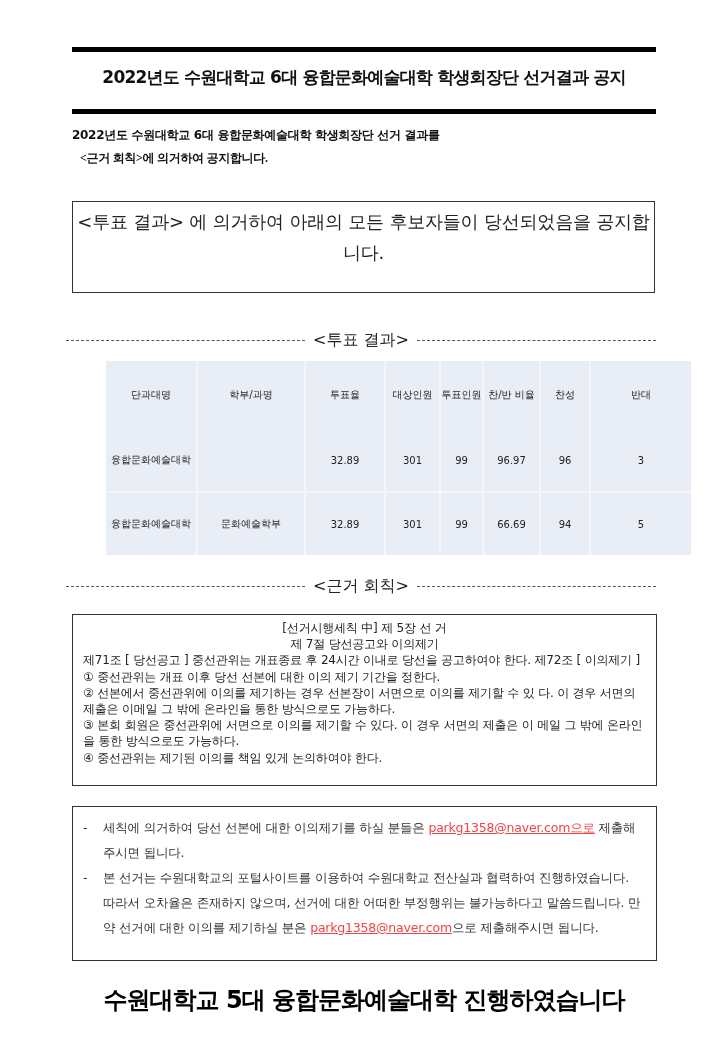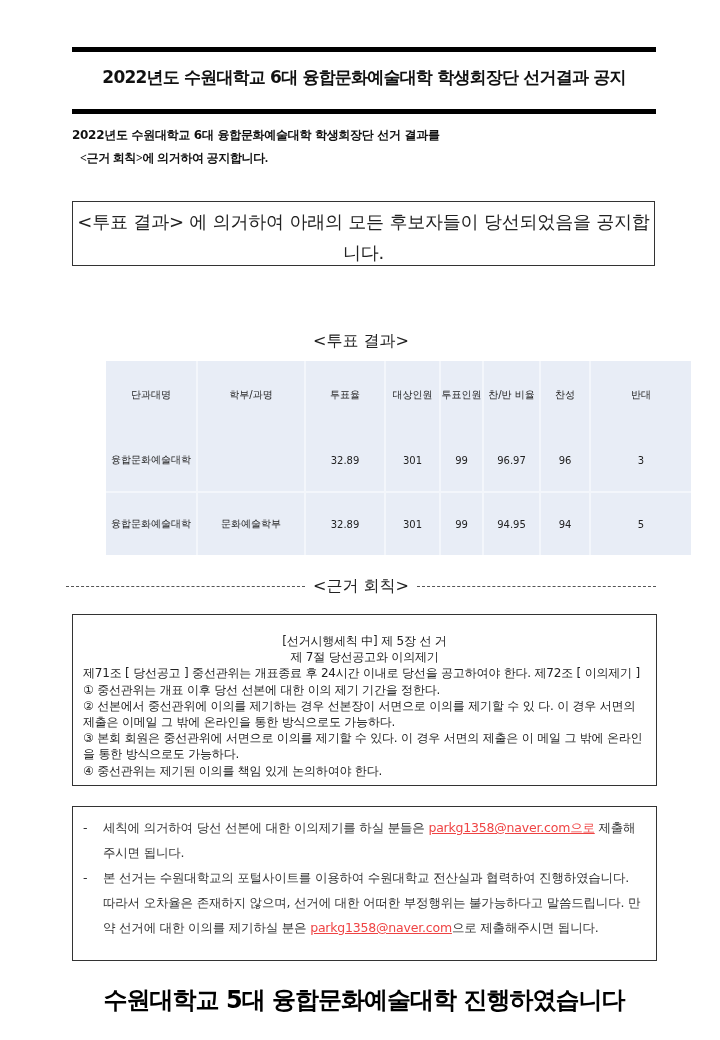--- a/index.html
+++ b/index.html
@@ -10,42 +10,42 @@
     .rule.top { top: 47px; }
     .rule.bottom { top: 109px; }
 
     .main-title { position: absolute; left: 72px; width: 584px; top: 66px; text-align: center;
       font-size: 17px; font-weight: bold; letter-spacing: -0.8px; }
 
     .intro { position: absolute; left: 72px; top: 124px; width: 580px; font-size: 12px;
       font-weight: bold; line-height: 23px; letter-spacing: -0.3px; }
     .intro .l2 { padding-left: 8px; display: block; font-family: Liberation Serif, serif; }
 
-    .notice-box { position: absolute; left: 72px; top: 201px; width: 583px; height: 65px;
+    .notice-box { position: absolute; left: 72px; top: 201px; width: 583px; height: 92px;
       border: 1px solid #333; box-sizing: border-box; text-align: center; font-size: 18px;
       line-height: 31px; padding-top: 4px; letter-spacing: -0.2px; color: #222; }
 
     .section-divider { position: absolute; left: 66px; width: 590px; height: 20px; display: flex;
       align-items: center; }
     .section-divider .dash { flex: 1; height: 0; border-top: 1px dashed #555; }
     .section-divider .label { padding: 0 8px; font-size: 16px; color: #222; white-space: nowrap; }
-    .divider-vote { top: 330px; flex-direction: column; }
+    .divider-vote { top: 330px; }
     .divider-rules { top: 576px; }
 
     .result-table { position: absolute; left: 70px; top: 361px; border-collapse: separate;
       border-spacing: 0; font-size: 10px; color: #222; padding-left: 36px; }
     .result-table td, .result-table th { background: #e8edf6; text-align: center; font-weight: normal;
       border-right: 2px solid #f3f6fb; border-bottom: 2px solid #f3f6fb; padding: 0; }
     .result-table tr > :last-child { border-right: none; }
     .result-table tr:last-child > * { border-bottom: none; }
     .result-table th { height: 68px; }
     .result-table td { height: 62px; }
 
     .rules-box { position: absolute; left: 72px; top: 614px; width: 585px; height: 172px;
-      border: 1px solid #333; box-sizing: border-box; padding: 18px 10px; font-size: 12px;
+      border: 1px solid #333; box-sizing: border-box; padding: 5px 10px; font-size: 12px;
       line-height: 16.2px; color: #222; letter-spacing: -0.2px; }
     .rules-box .center { text-align: center; display: block; }
 
     .info-box { position: absolute; left: 72px; top: 806px; width: 585px; height: 155px;
       border: 1px solid #333; box-sizing: border-box; padding: 8px 12px 0 10px; font-size: 12.5px;
       line-height: 25px; color: #333; letter-spacing: -0.2px; }
     .info-box .item { display: flex; }
     .info-box .bullet { width: 20px; flex: none; }
     .info-box a { color: #ef4444; text-decoration: underline; }
 
@@ -105,21 +105,21 @@
       <td>96.97</td>
       <td>96</td>
       <td>3</td>
     </tr>
     <tr>
       <td>융합문화예술대학</td>
       <td>문화예술학부</td>
       <td>32.89</td>
       <td>301</td>
       <td>99</td>
-      <td>94.95</td>
+      <td>66.69</td>
       <td>94</td>
       <td>5</td>
     </tr>
   </tbody>
 </table>
 
 <div class="section-divider divider-rules">
   <span class="dash"></span>
   <span class="label">&lt;근거 회칙&gt;</span>
   <span class="dash"></span>

